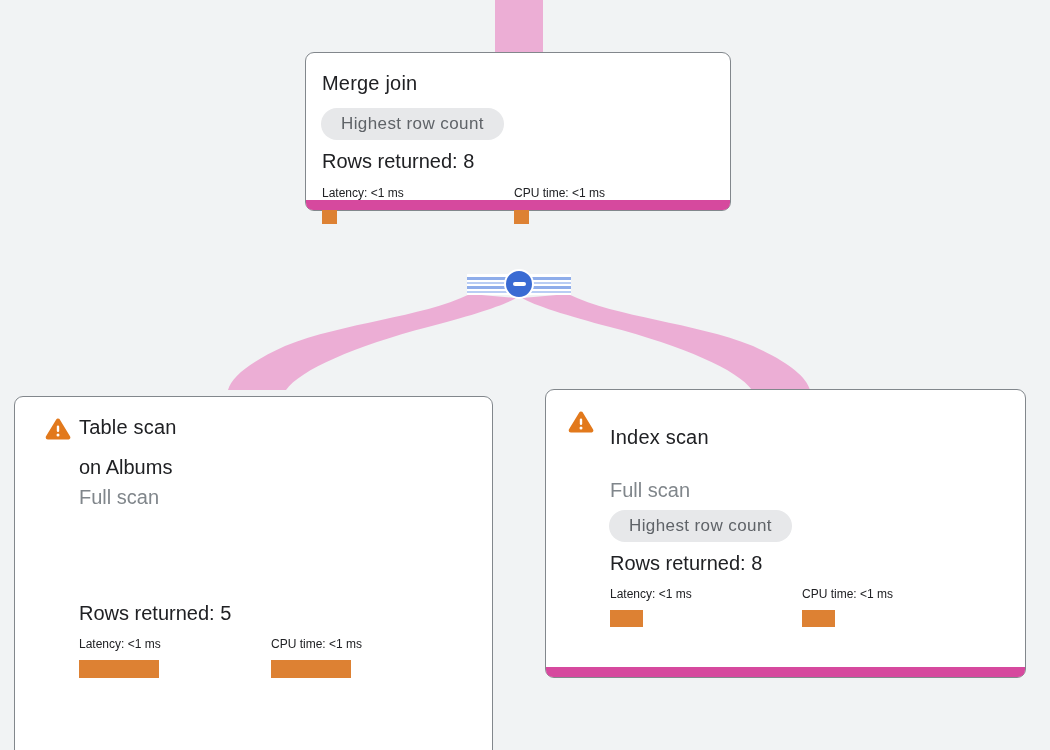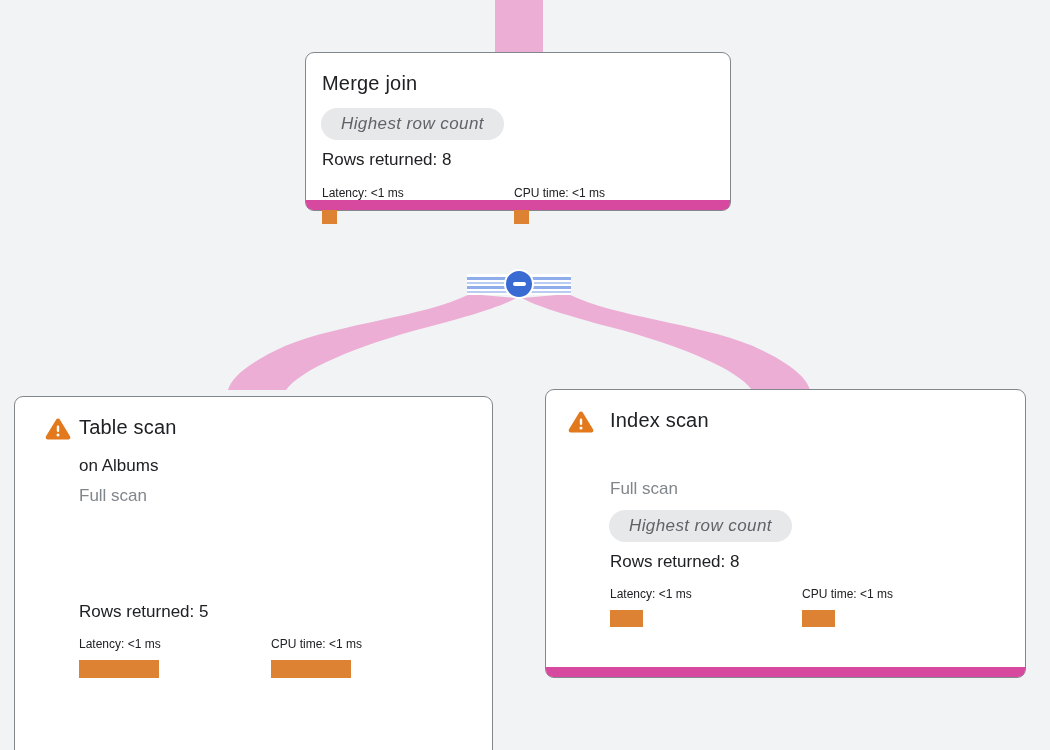--- a/index.html
+++ b/index.html
@@ -39,27 +39,27 @@
   .node-title {
     position: absolute;
     font-size: 20px;
     font-weight: 500;
     color: #202124;
     letter-spacing: 0.2px;
     white-space: nowrap;
   }
   .node-line {
     position: absolute;
-    font-size: 17px;
+    font-size: 20px;
     color: #202124;
     white-space: nowrap;
     text-align: center;
   }
   .node-line.muted { color: #80868b; }
-  .badge-stack { position: absolute; font-style: italic; }
+  .badge-stack { position: absolute; }
   .badge {
     display: inline-block;
     background: #e7e8ea;
     color: #5f6368;
     font-size: 17px;
     letter-spacing: 0.4px;
     padding: 6px 20px;
     border-radius: 18px;
     margin-bottom: 9px;
     white-space: nowrap;
@@ -181,21 +181,21 @@
     </div>
     <div class="accent-bar" style="background: rgb(214, 73, 158);"></div>
   </div>
 
   <div class="card" style="left:545px; top:389px; width:481px; height:289px;">
     <svg class="warning-icon" style="left:22px; top:20px;" viewBox="0 0 26 24">
       <path d="M13 3.6 L23.2 20.4 H2.8 Z" stroke-width="4.2" stroke-linejoin="round" fill="#e2791c" stroke="#e2791c"></path>
       <rect x="11.8" y="8.6" width="2.4" height="6.4" rx="1.2" fill="#ffffff"></rect>
       <circle cx="13" cy="18" r="1.5" fill="#ffffff"></circle>
     </svg>
-    <div class="node-title" style="left:64px; top:19px;">Index scan</div>
+    <div class="node-title" style="left:64px; top:36px;">Index scan</div>
     <div class="node-line muted" style="left:64px; top:89px;">Full scan</div>
     <div class="badge-stack" style="left:63px; top:120px;">
       <span class="badge">Highest row count</span>
     </div>
     <div class="node-line" style="left:64px; top:162px;">Rows returned: 8</div>
     <div class="metric" style="left:64px; top:197px;">
       <div class="metric-label">Latency: &lt;1 ms</div>
       <div class="metric-bar" style="background: rgb(221, 129, 51); width: 33px; height: 17px;"></div>
     </div>
     <div class="metric" style="left:256px; top:197px;">

